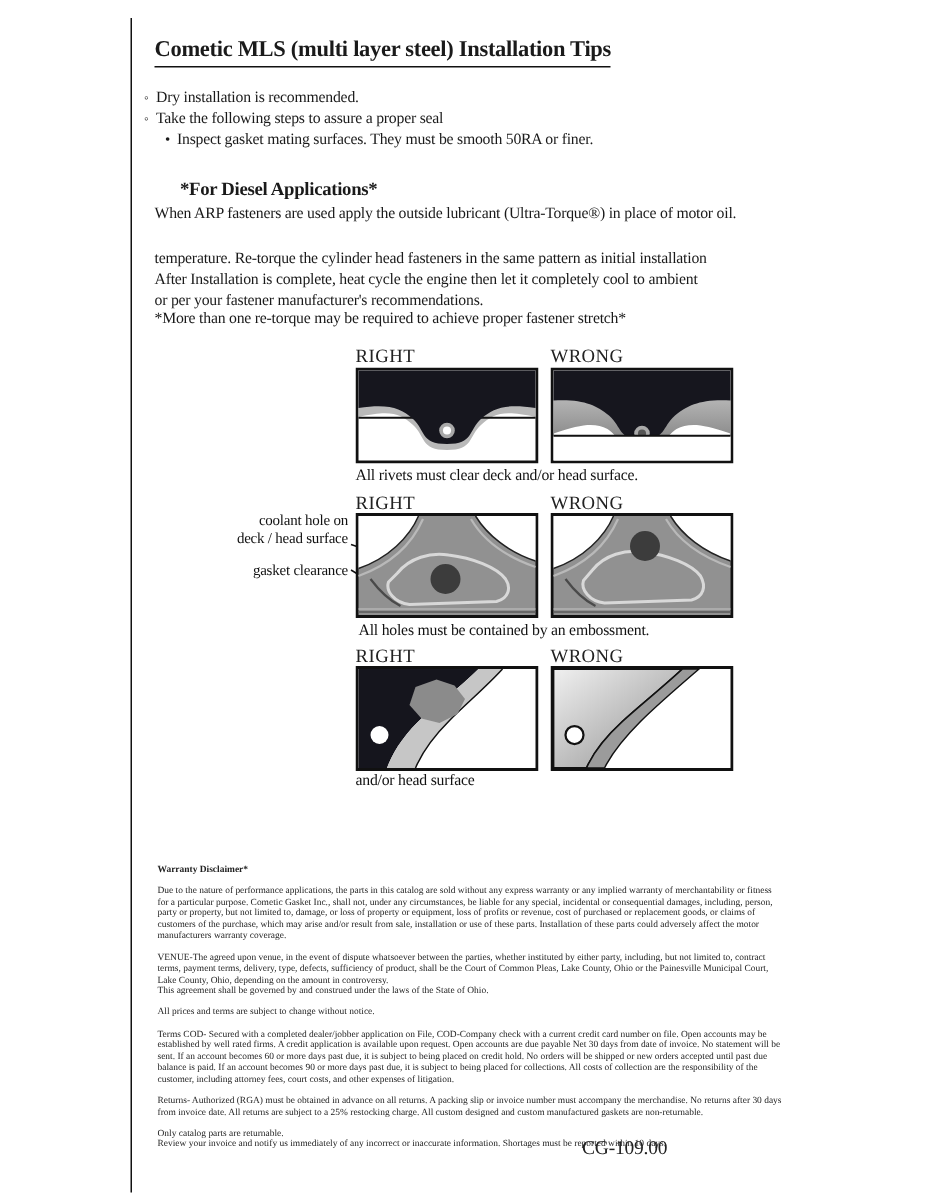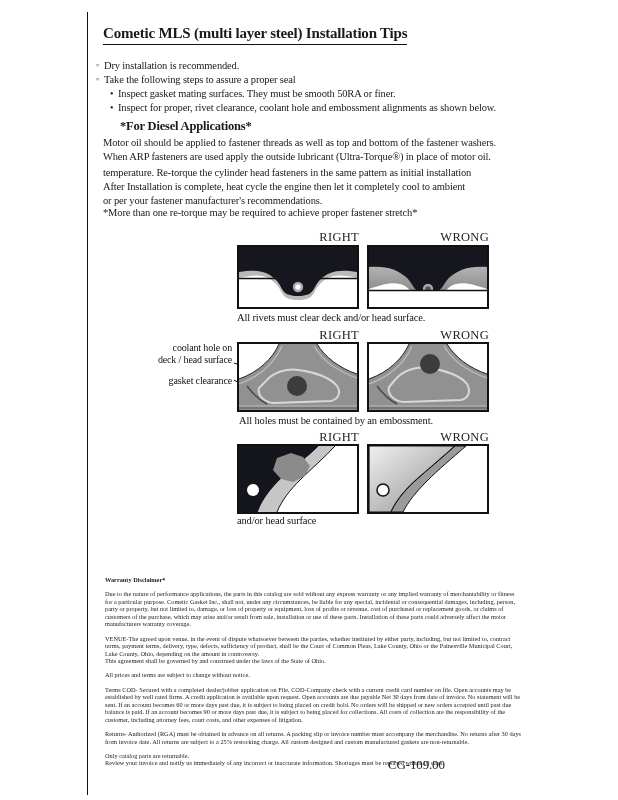--- a/index.html
+++ b/index.html
@@ -13,21 +13,21 @@
   .title {
     position:absolute; left:103px; top:25px; font-size:15px; font-weight:bold;
     border-bottom:1.6px solid #111; padding-bottom:2px; letter-spacing:-0.2px;
   }
   .b { position:absolute; left:96px; font-size:10.5px; white-space:nowrap; }
   .b .m { display:inline-block; width:8px; font-size:9px; vertical-align:top; }
   .b.sub { left:110px; }
   .b.sub .m { font-size:10px; }
   .heading2 { position:absolute; left:120px; font-size:12.5px; font-weight:bold; letter-spacing:-0.2px; }
   .para { position:absolute; left:103px; font-size:10.5px; line-height:14px; white-space:nowrap; }
-  .fig-label { position:absolute; width:122px; text-align:right; font-size:12.5px; color:#222; letter-spacing:0.3px; }
+  .fig-label { position:absolute; width:122px; text-align:left; font-size:12.5px; color:#222; letter-spacing:0.3px; }
   .fig { position:absolute; width:122px; }
   .caption { position:absolute; font-size:10.5px; line-height:12px; color:#111; }
   .side-label { position:absolute; font-size:10px; line-height:11.5px; text-align:right; color:#111; }
   .legal { position:absolute; left:105px; top:576px; width:416px; font-size:6.3px; line-height:7.6px; color:#222; letter-spacing:0; }
   .legal .lp { margin:0 0 6.5px 0; }
   .legal .lh { font-weight:bold; margin:0 0 6.5px 0; }
   .legal .tight { margin:0; }
   .legal .gap-after { margin-bottom:6.5px; }
   .page-code { position:absolute; left:388px; top:757px; font-size:13px; color:#222; }
   svg { display:block; }
@@ -37,25 +37,23 @@
 
 <div class="page">
 
   <div class="left-rule"></div>
 
   <div class="title">Cometic MLS (multi layer steel) Installation Tips</div>
 
   <div class="b" style="top:60px"><span class="m">◦</span><span>Dry installation is recommended.</span></div>
   <div class="b" style="top:74px"><span class="m">◦</span><span>Take the following steps to assure a proper seal</span></div>
   <div class="b sub" style="top:88px"><span class="m">•</span><span>Inspect gasket mating surfaces.  They must be smooth 50RA or finer.</span></div>
-  <div class="b sub" style="top:102px"><span class="m">•</span><span>Inspect for proper, rivet clearance, coolant hole and embossment alignments as shown below.</span></div>
 
   <div class="heading2" style="top:119px">*For Diesel Applications*</div>
   <div class="para" style="top:136px">
-    <div>Motor oil should be applied to fastener threads as well as top and bottom of the fastener washers.</div>
     <div>When ARP fasteners are used apply the outside lubricant (Ultra-Torque®) in place of motor oil.</div>
   </div>
   <div class="para" style="top:166px">
     <div>temperature. Re-torque the cylinder head fasteners in the same pattern as initial installation</div>
     <div>After Installation is complete, heat cycle the engine then let it completely cool to ambient</div>
     <div>or per your fastener manufacturer's recommendations.</div>
   </div>
   <div class="para" style="top:206px">*More than one re-torque may be required to achieve proper fastener stretch*</div>
 
   <div class="fig-label" style="left:237px;top:230px">RIGHT</div>

